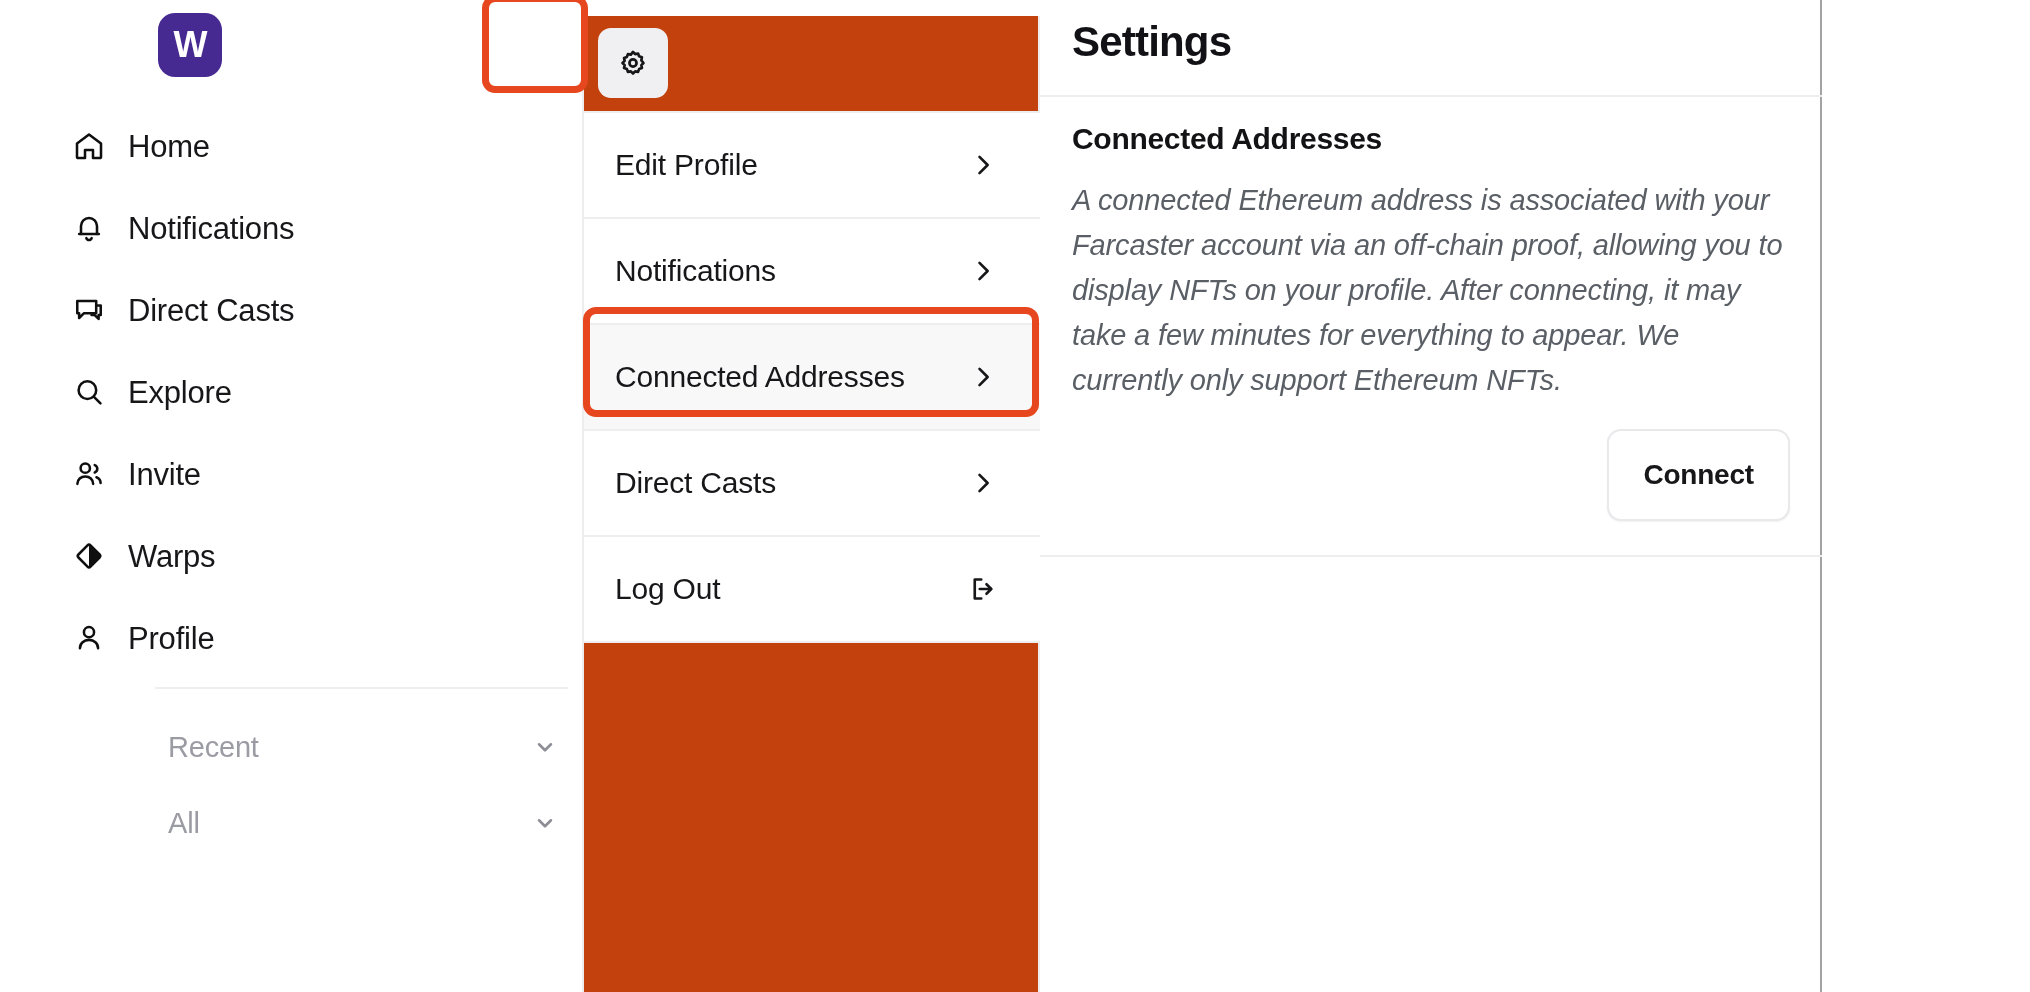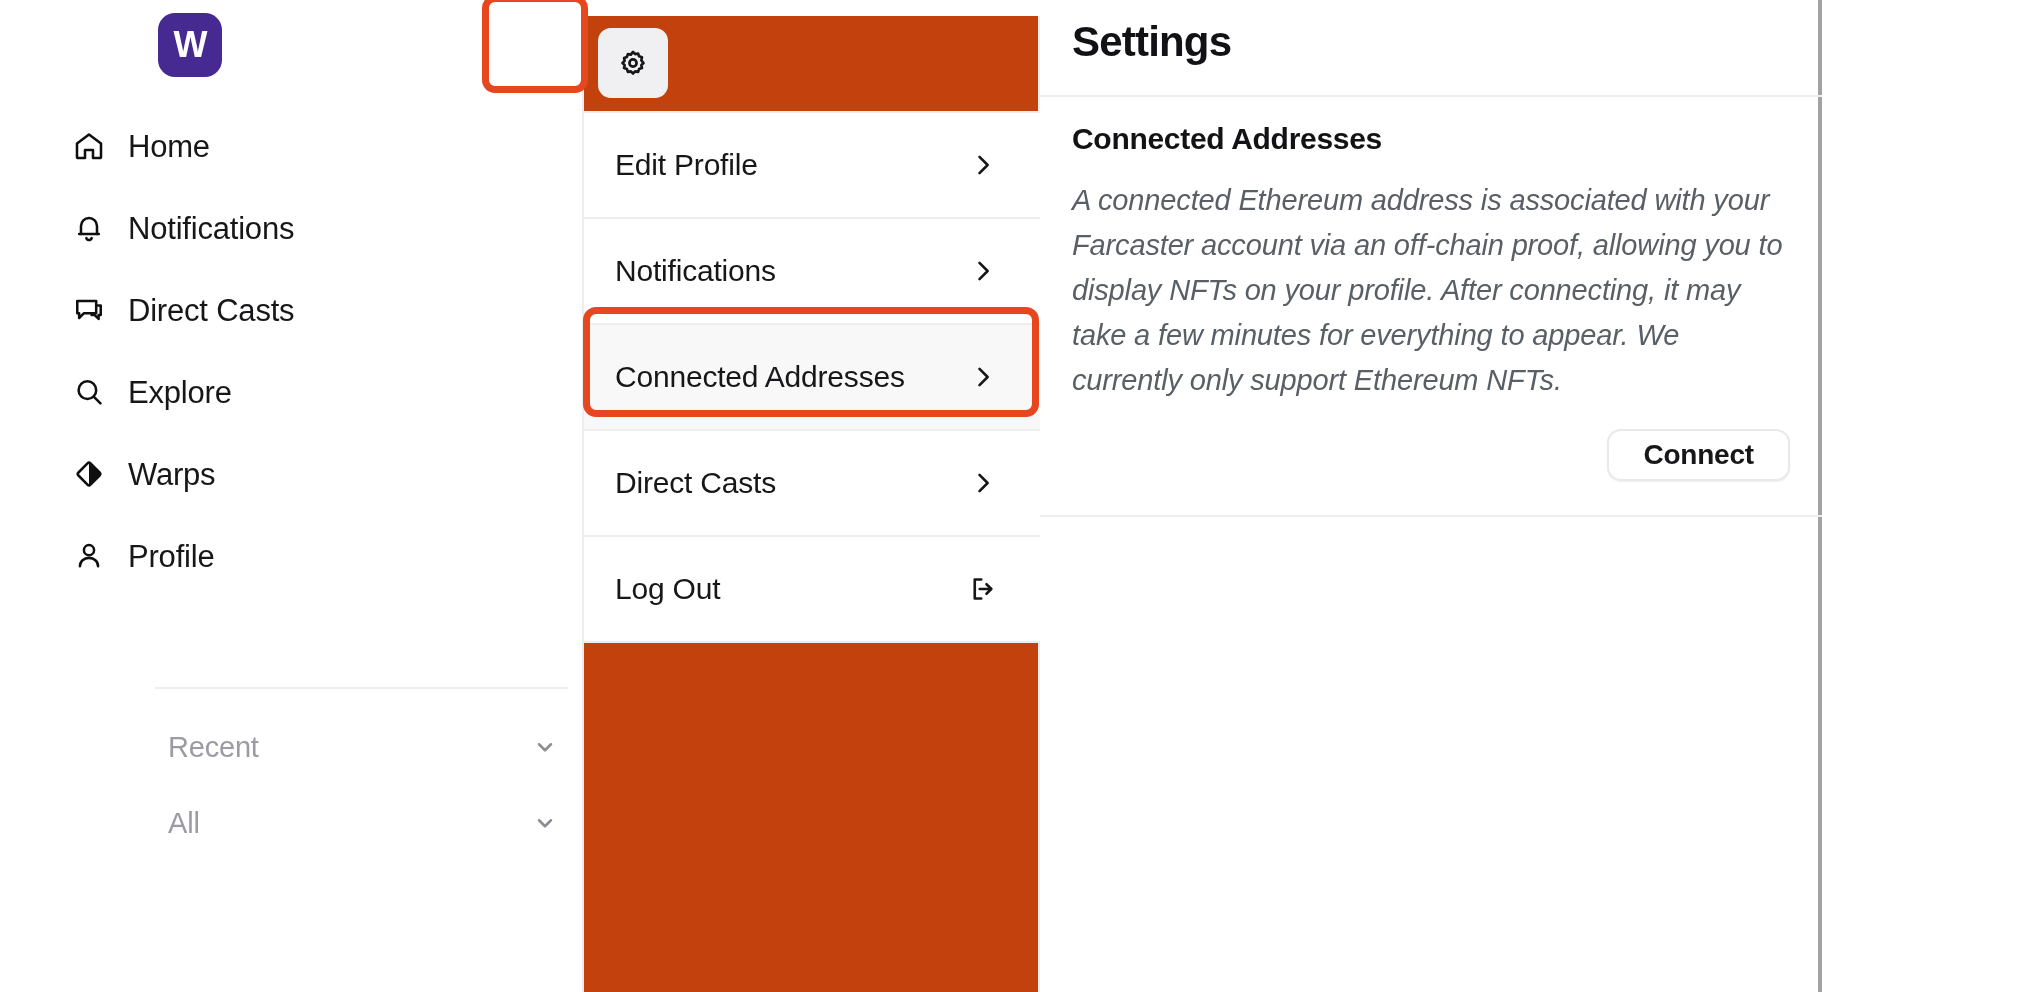--- a/index.html
+++ b/index.html
@@ -159,21 +159,21 @@
   }
   .setting-icon svg { display: block; }
 
   
   #right-panel {
     position: absolute;
     left: 1040px; top: 0;
     width: 782px;
     height: 992px;
     background: #ffffff;
-    border-right: 4px solid #a3a3a3;
+    border-right: 2px solid #a3a3a3;
   }
   #detail-card {
     position: absolute;
     left: 0; top: 95px;
     width: 782px;
     border-top: 2px solid #eeeeef;
     border-bottom: 2px solid #eeeeef;
     padding: 25px 32px 34px 32px;
   }
   #detail-title {
@@ -197,21 +197,21 @@
     margin-top: 26px;
   }
   #connect-button {
     font-family: "Liberation Sans", sans-serif;
     font-size: 28px;
     font-weight: 700;
     color: #17171a;
     background: #ffffff;
     border: 2px solid #e9e9ec;
     border-radius: 14px;
-    padding: 8px 34px;
+    padding: 28px 34px;
     letter-spacing: -0.2px;
     box-shadow: 0 1px 2px rgba(16,16,20,0.06);
     cursor: pointer;
   }
 
   
   .hl-box {
     position: absolute;
     border: 7px solid #E6471F;
     border-radius: 13px;
@@ -267,20 +267,31 @@
       <div class="nav-item">
         <span class="nav-icon">
           <svg width="32" height="32" viewBox="0 0 24 24" fill="none" stroke="currentColor" stroke-width="1.9" stroke-linecap="round" stroke-linejoin="round">
             <circle cx="10.8" cy="10.6" r="6.6"></circle>
             <path d="M15.7 15.6 20.6 20.5"></path>
           </svg>
         </span>
         <span class="nav-label">Explore</span>
       </div>
 
+      <div class="nav-item">
+        <span class="nav-icon">
+          <svg width="32" height="32" viewBox="0 0 24 24" fill="none" stroke="currentColor" stroke-width="1.9" stroke-linecap="round" stroke-linejoin="round">
+            <circle cx="9.2" cy="7.6" r="3.5"></circle>
+            <path d="M3.3 19.4c0-3.3 2.6-5.6 5.9-5.6s5.9 2.3 5.9 5.6"></path>
+            <path d="M16.3 5.3a3 3 0 0 1 0 5.6"></path>
+            <path d="M17.6 14.4c1.9.7 3.1 2.3 3.1 4.4"></path>
+          </svg>
+        </span>
+        <span class="nav-label">Invite</span>
+      </div>
 
       <div class="nav-item">
         <span class="nav-icon">
           <svg width="32" height="32" viewBox="0 0 24 24" fill="none" stroke="currentColor" stroke-width="1.9" stroke-linejoin="round">
             <rect x="5.6" y="5.6" width="12.8" height="12.8" rx="1.6" transform="rotate(45 12 12)"></rect>
             <path d="M12 3.6 20.4 12 12 20.4z" fill="currentColor" stroke="none"></path>
           </svg>
         </span>
         <span class="nav-label">Warps</span>
       </div>

